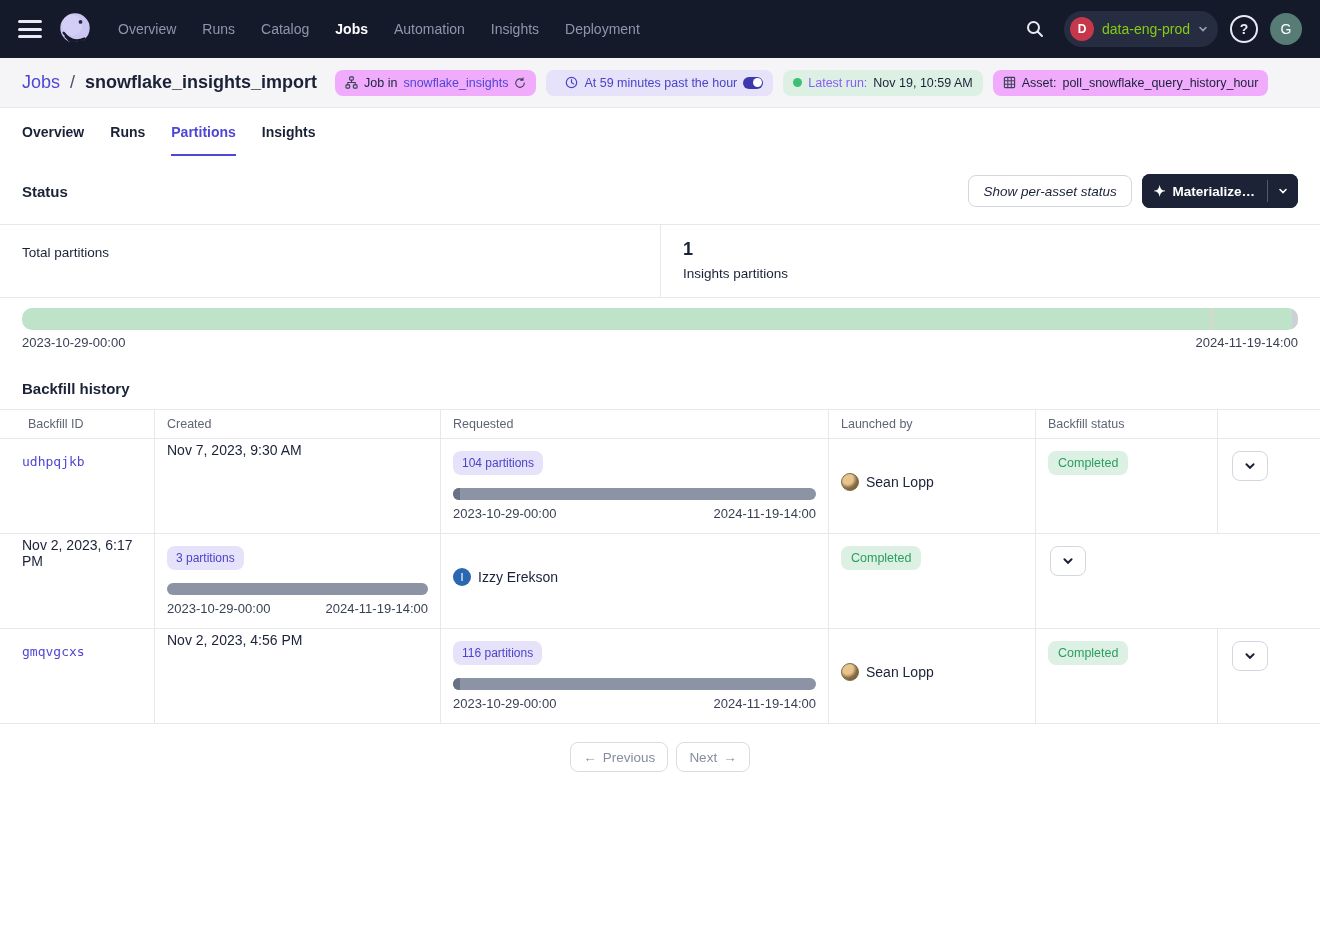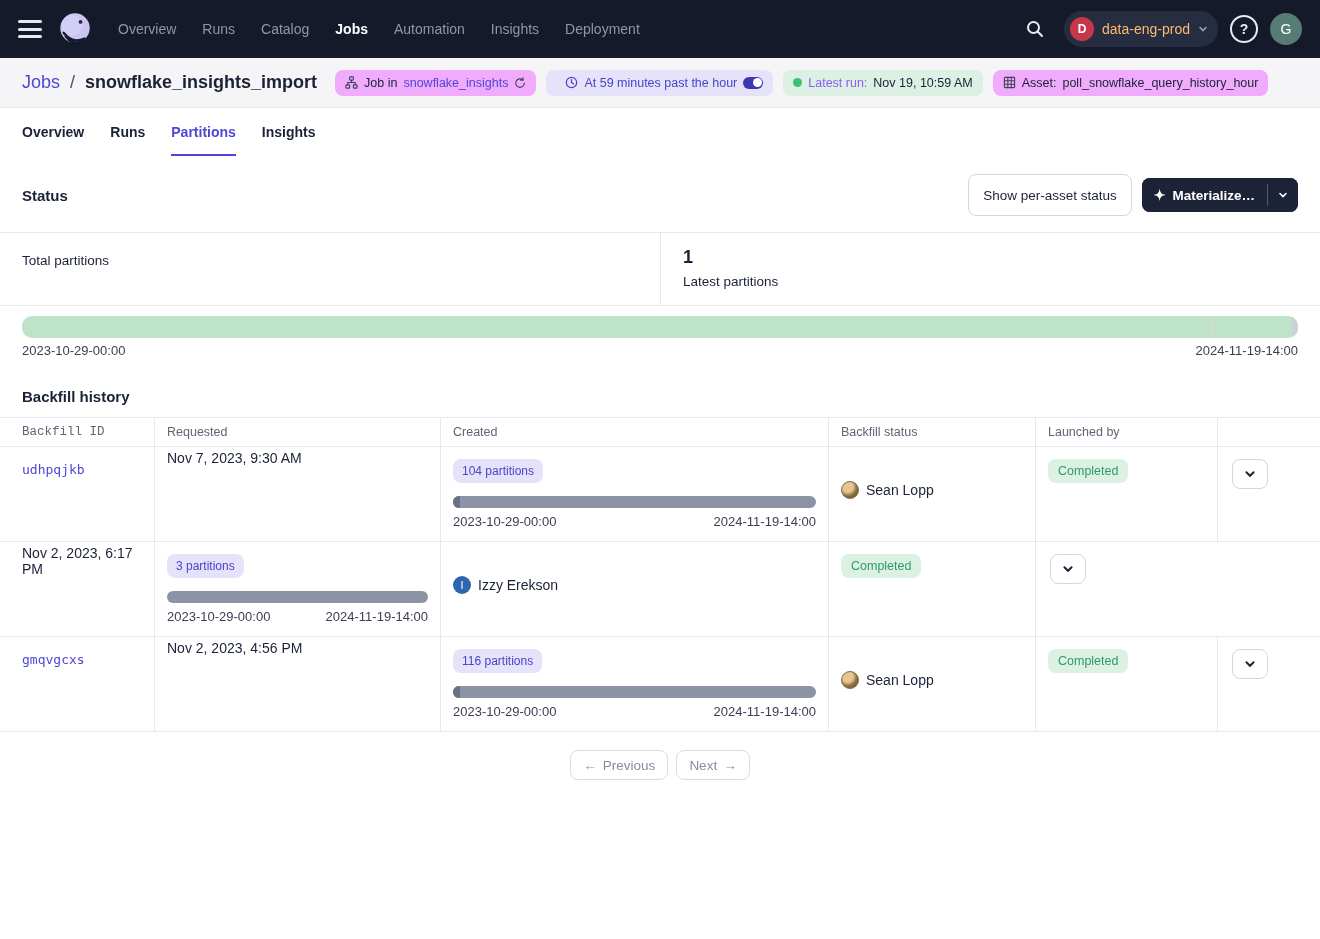--- a/index.html
+++ b/index.html
@@ -28,21 +28,21 @@
   .icon-btn { width: 34px; height: 34px; border-radius: 50%; display: flex; align-items: center; justify-content: center; cursor: pointer; background: transparent; border: none; }
   .deploy-pill {
     height: 36px; background: #262d40; border-radius: 18px;
     display: flex; align-items: center; gap: 8px; padding: 0 10px 0 6px; cursor: pointer;
   }
   .deploy-initial {
     width: 24px; height: 24px; border-radius: 50%; background: #c6374b;
     color: #fff; font-size: 12px; font-weight: bold;
     display: flex; align-items: center; justify-content: center;
   }
-  .deploy-label { color: #fdba74; font-size: 14px; }
+  .deploy-label { color: #84cc16; font-size: 14px; }
   .chev-down { width: 10px; height: 10px; }
   .help-circle {
     width: 28px; height: 28px; border-radius: 50%; border: 2px solid #e9ebf4;
     color: #e9ebf4; font-size: 14px; font-weight: bold;
     display: flex; align-items: center; justify-content: center; cursor: pointer; background: transparent;
   }
   .user-avatar {
     width: 32px; height: 32px; border-radius: 50%; background: #567c75;
     color: #fff; font-size: 14px; display: flex; align-items: center; justify-content: center; cursor: pointer;
   }
@@ -82,23 +82,24 @@
     display: flex; align-items: center; font-size: 14px; font-weight: bold;
     color: #1b2238; cursor: pointer; border-bottom: 2px solid transparent; padding-top: 2px;
   }
   .tab.active { color: #4f46d6; border-bottom-color: #4f46d6; }
 
   
   .status-row { display: flex; align-items: center; justify-content: space-between; padding: 18px 22px 16px; }
   .section-title { font-size: 15px; font-weight: bold; color: #1b2238; }
   .status-actions { display: flex; gap: 10px; align-items: center; }
   .btn-outline {
-    height: 42px; background: #fff; border: 1px solid #d4d6dd; border-radius: 8px;
+    height: 32px; background: #fff; border: 1px solid #d4d6dd; border-radius: 8px;
     padding: 0 14px; font-size: 13.5px; color: #1b2238; cursor: pointer;
     font-family: "Liberation Sans", sans-serif;
+    font-style: italic;
   }
   .split-btn { display: flex; align-items: stretch; height: 34px; border-radius: 8px; overflow: hidden; background: #1d2336; }
   .btn-dark-main {
     background: #1d2336; color: #fff; border: none; padding: 0 12px;
     font-size: 13.5px; font-weight: bold; display: flex; align-items: center; gap: 7px; cursor: pointer;
     font-family: "Liberation Sans", sans-serif;
   }
   .sparkle { font-size: 14px; }
   .split-divider { width: 1px; background: rgba(255,255,255,0.25); margin: 6px 0; }
   .btn-dark-caret { background: #1d2336; border: none; width: 30px; display: flex; align-items: center; justify-content: center; cursor: pointer; }
@@ -118,21 +119,21 @@
   .health-labels { display: flex; justify-content: space-between; margin-top: 5px; font-size: 13px; color: #3a4154; }
 
   
   .backfill-title { margin: 30px 22px 12px; font-size: 15px; font-weight: bold; }
   .grid-cols { display: grid; grid-template-columns: 155px 286px 388px 207px 182px 1fr; }
   .thead { border-top: 1px solid #e7e8ec; border-bottom: 1px solid #e7e8ec; }
   .th {
     font-size: 12.5px; color: #5d6576; padding: 7px 12px;
     border-right: 1px solid #e7e8ec;
   }
-  .th:first-child { padding-left: 22px; font-family: Liberation Mono, monospace; }
+  .th:first-child { padding-left: 28px; }
   .th:last-child { border-right: none; }
   .trow { border-bottom: 1px solid #e7e8ec; min-height: 86px; }
   .td { padding: 12px; border-right: 1px solid #e7e8ec; }
   .td:first-child { padding-left: 22px; }
   .td:last-child { border-right: none; }
   .bf-id { font-family: "DejaVu Sans Mono", monospace; font-size: 13px; color: #4f46d6; text-decoration: none; cursor: pointer; display: inline-block; padding-top: 3px; }
   .created { font-size: 14px; color: #1b2238; padding-top: 3px; }
   .req-pill {
     display: inline-flex; align-items: center; height: 24px; padding: 0 9px;
     border-radius: 8px; background: #e5e2fa; color: #4a44c8; font-size: 12px;
@@ -281,43 +282,43 @@
       </div>
     </div>
   </div>
 
   <div class="stats">
     <div class="stat-cell">
       <div class="stat-label">Total partitions</div>
     </div>
     <div class="stat-cell">
       <div class="stat-value">1</div>
-      <div class="stat-label">Latest partitions</div>
+      <div class="stat-label">Insights partitions</div>
     </div>
   </div>
 
   <div class="health-wrap">
     <div class="health-bar">
       <div class="health-seam"></div>
       <div class="health-missing"></div>
     </div>
     <div class="health-labels">
       <span>2023-10-29-00:00</span>
       <span>2024-11-19-14:00</span>
     </div>
   </div>
 
   <div class="backfill-title">Backfill history</div>
 
   <div class="grid-cols thead">
     <div class="th">Backfill ID</div>
+    <div class="th">Created</div>
     <div class="th">Requested</div>
-    <div class="th">Created</div>
+    <div class="th">Launched by</div>
     <div class="th">Backfill status</div>
-    <div class="th">Launched by</div>
     <div class="th"></div>
   </div>
 
   <div class="grid-cols trow">
     <div class="td"><a class="bf-id">udhpqjkb</a></div>
     <div class="td created">Nov 7, 2023, 9:30 AM</div>
     <div class="td">
       <span class="req-pill">104 partitions</span>
       <div class="req-bar">
           <div class="req-cap"></div>

